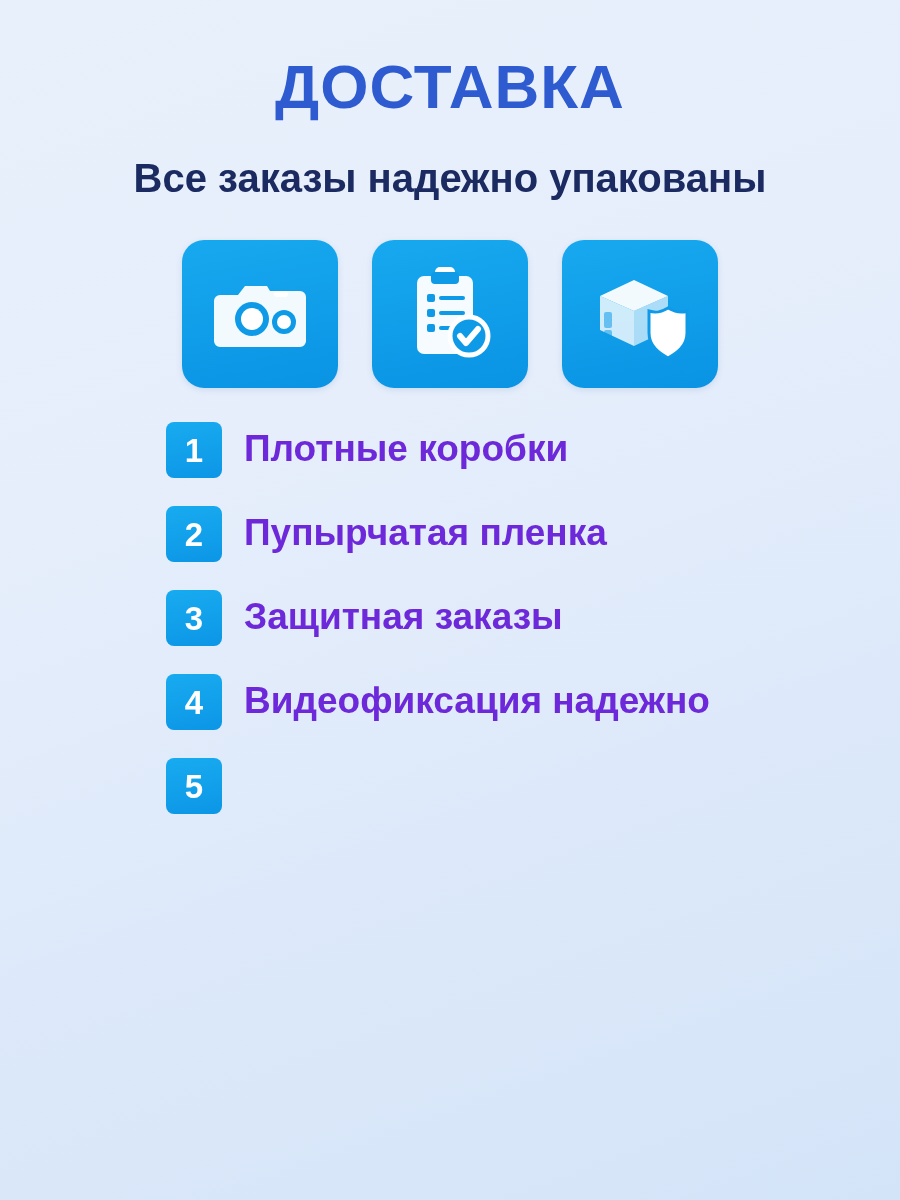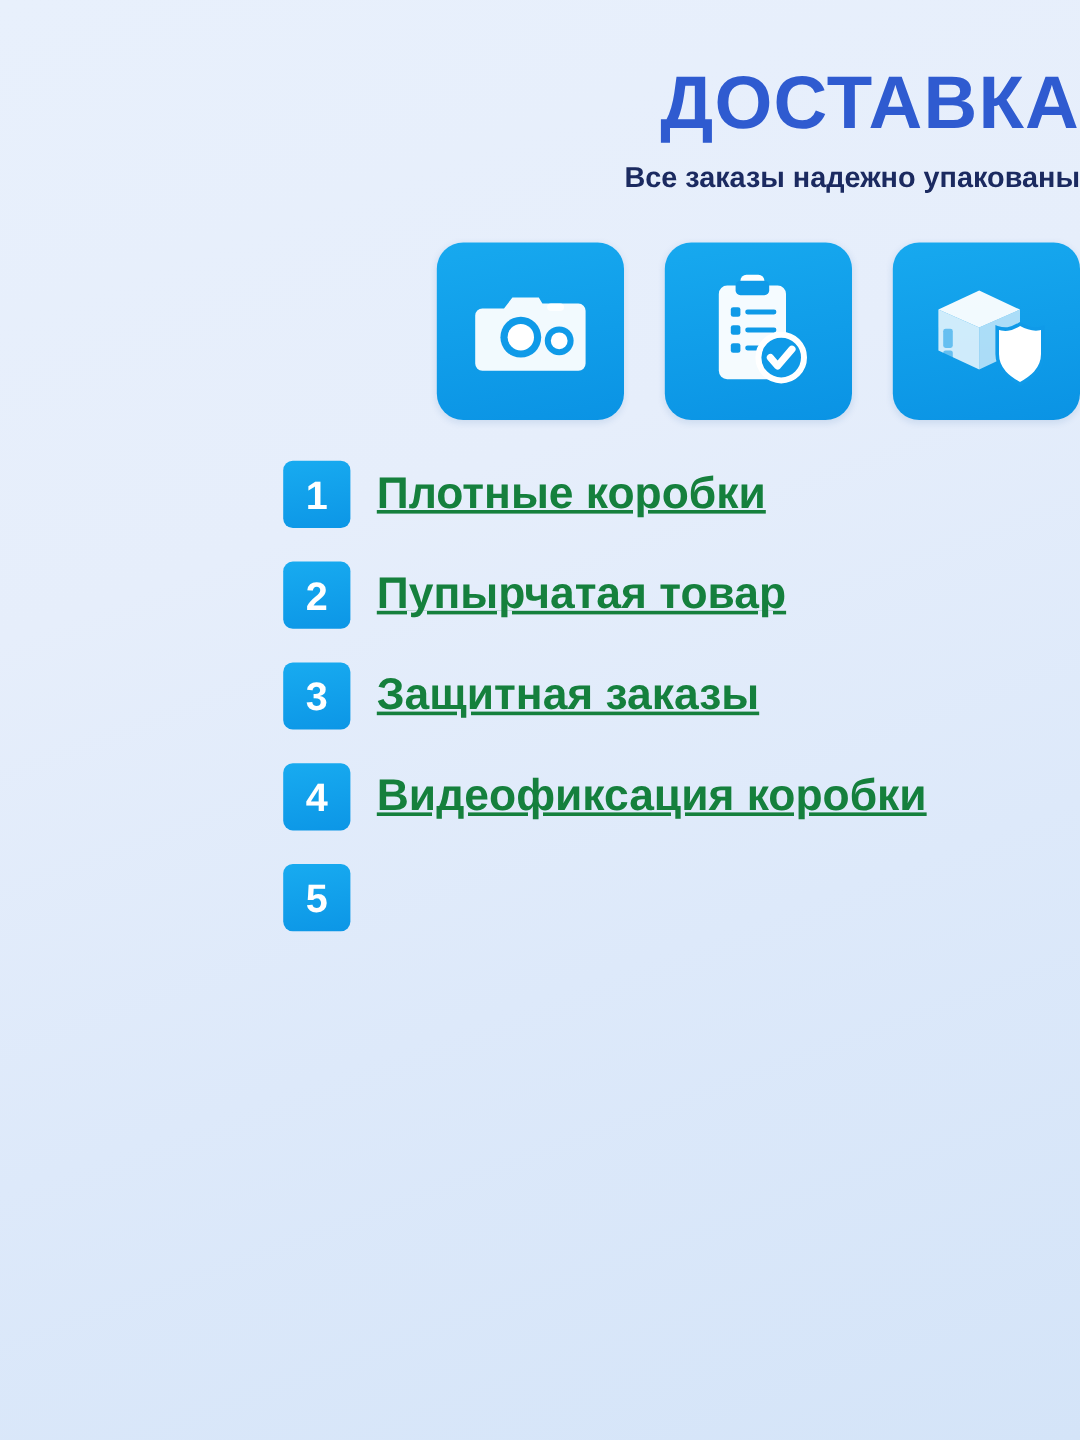--- a/index.html
+++ b/index.html
@@ -14,36 +14,36 @@
     overflow: hidden;
   }
 
   .page {
     position: relative;
     width: 900px;
     height: 1200px;
     box-sizing: border-box;
     display: flex;
     flex-direction: column;
-    align-items: flex-end;
+    align-items: center;
   }
 
   .title {
     margin-top: 56px;
     font-size: 62px;
     font-weight: bold;
     letter-spacing: 1px;
     color: #2f5bd0;
     text-align: center;
     line-height: 1;
   }
 
   .subtitle {
-    margin-top: 18px;
-    font-size: 24px;
+    margin-top: 38px;
+    font-size: 40px;
     font-weight: bold;
     color: #1b2a60;
     text-align: center;
     line-height: 1.1;
   }
 
   .icon-row {
     margin-top: 40px;
     display: flex;
     gap: 34px;
@@ -90,25 +90,24 @@
     font-weight: bold;
     display: flex;
     align-items: center;
     justify-content: center;
     line-height: 1;
   }
 
   .item-label {
     font-size: 37px;
     font-weight: bold;
-    color: #15803d;
+    color: #6d28d9;
     line-height: 1.18;
     padding-top: 5px;
     max-width: 640px;
-    text-decoration: underline;
   }
 </style>
 </head>
 <body>
 
 <div class="page">
 
   <div class="title">ДОСТАВКА</div>
   <div class="subtitle">Все заказы надежно упакованы</div>
 
@@ -164,31 +163,31 @@
 
   <div class="list">
 
     <div class="list-item">
       <div class="num-badge">1</div>
       <div class="item-label">Плотные коробки</div>
     </div>
 
     <div class="list-item">
       <div class="num-badge">2</div>
-      <div class="item-label">Пупырчатая товар</div>
+      <div class="item-label">Пупырчатая пленка</div>
     </div>
 
     <div class="list-item">
       <div class="num-badge">3</div>
       <div class="item-label">Защитная заказы</div>
     </div>
 
     <div class="list-item">
       <div class="num-badge">4</div>
-      <div class="item-label">Видеофиксация коробки</div>
+      <div class="item-label">Видеофиксация надежно</div>
     </div>
 
     <div class="list-item">
       <div class="num-badge">5</div>
     </div>
 
   </div>
 
 </div>
 

